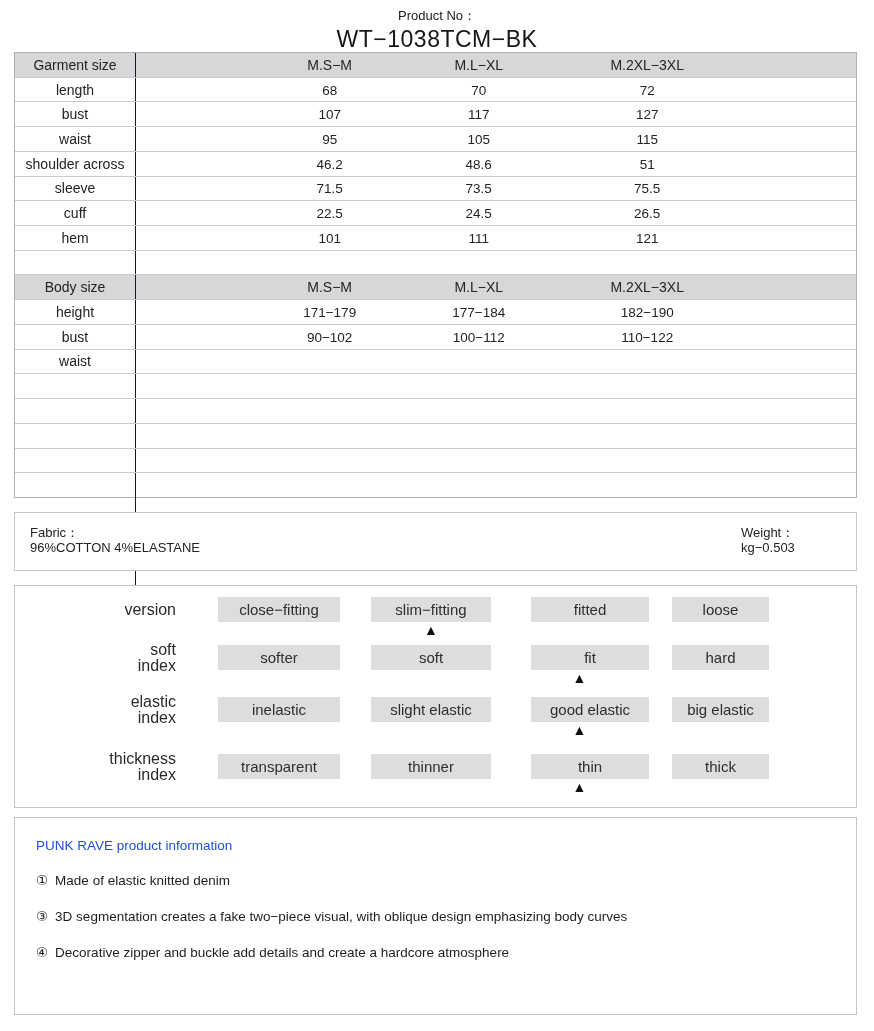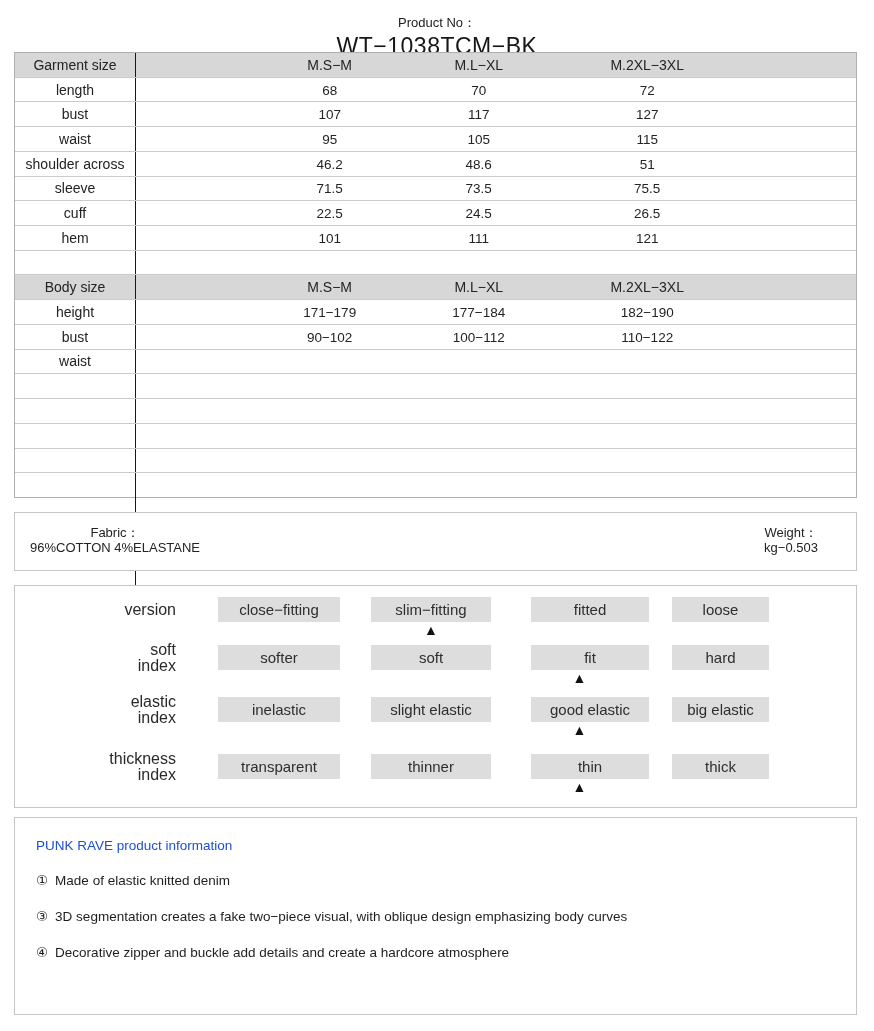--- a/index.html
+++ b/index.html
@@ -4,21 +4,21 @@
 <style>
   html,body{margin:0;padding:0;}
   body{
     width:874px;height:1031px;background:#ffffff;
     font-family:"Liberation Sans","DejaVu Sans",sans-serif;
     color:#1f1f1f;position:relative;overflow:hidden;
   }
   .page{position:absolute;inset:0;}
 
   
-  .hdr{position:absolute;top:7px;left:0;width:100%;text-align:center;margin-top:7px;}
+  .hdr{position:absolute;top:7px;left:0;width:100%;text-align:center;}
   .pn-label{font-size:13px;color:#1c1c1c;}
   .pn-value{font-size:23px;color:#161616;letter-spacing:.5px;margin-top:1px;}
 
   
   .size-table{
     position:absolute;left:14px;top:52px;width:843px;
     border:1px solid #b0b0b0;box-sizing:border-box;background:#fff;
   }
   .trow{display:flex;height:23.72px;border-bottom:1px solid #cbcbcb;}
   .trow:last-child{border-bottom:none;flex-direction:column;}
@@ -40,21 +40,21 @@
     font-size:13.5px;color:#1d1d1d;
   }
 
   
   .panel{
     position:absolute;left:14px;width:843px;box-sizing:border-box;
     border:1px solid #c6c6c6;background:#fff;
   }
   .fabric-panel{top:512px;height:59px;}
   .fabric-inner{display:flex;justify-content:space-between;padding:12px 15px 0 15px;}
-  .fabric-left div,.fabric-right div{font-size:13px;line-height:15px;color:#232323;text-align:center;}
+  .fabric-left div,.fabric-right div{font-size:13px;line-height:15px;color:#232323;}
   .fabric-right{width:100px;flex:0 0 100px;}
 
   
   .attr-panel{top:585px;height:223px;}
   .attr-row{position:absolute;left:0;width:100%;height:25px;}
   .r0{top:11px}.r1{top:59px}.r2{top:111px}.r3{top:168px}
   .attr-label{
     position:absolute;left:0;width:161px;text-align:right;
     top:50%;transform:translateY(-50%);
     font-size:16px;line-height:16px;color:#2a2a2a;

